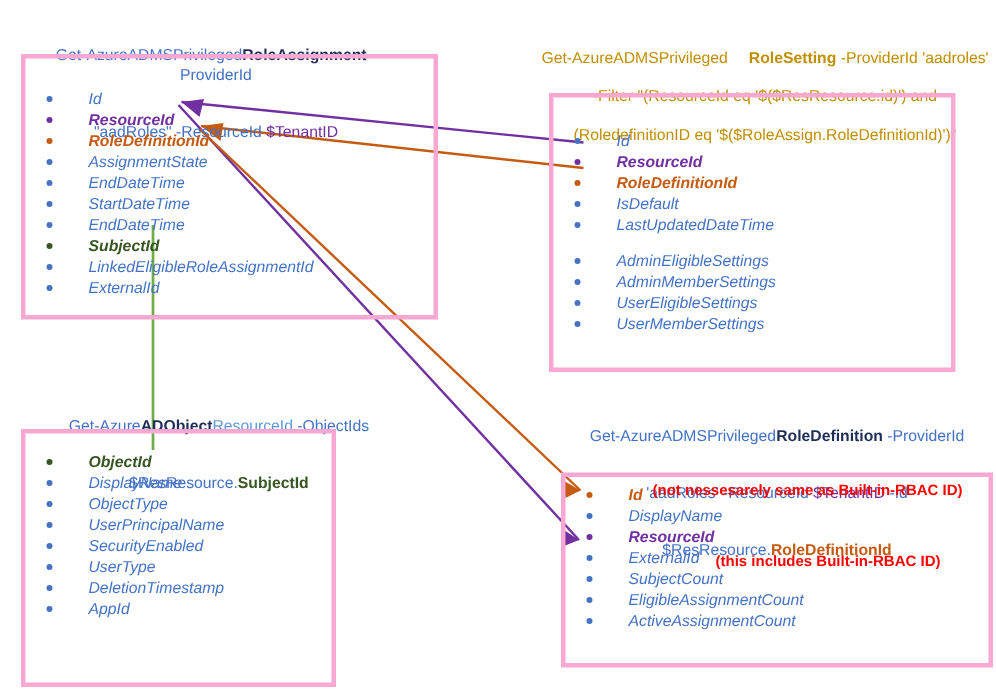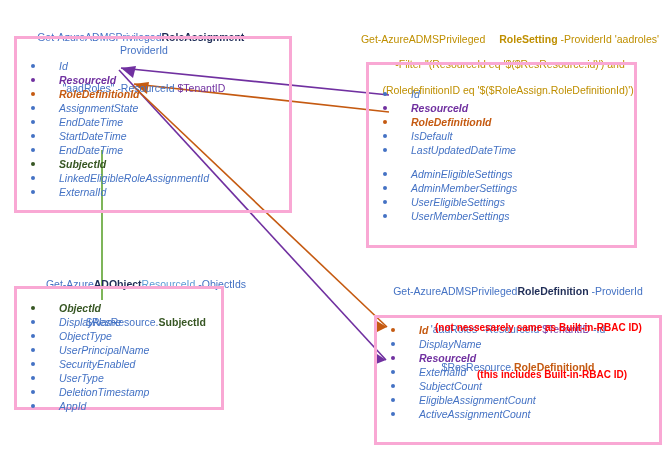--- a/index.html
+++ b/index.html
@@ -166,21 +166,21 @@
 
   <div class="hdr blue" style="left:26px; top:253px; width:240px;">
     <div>
       <span class="tok-plain">Get-Azure</span><span class="tok-dark">ADObject</span><span class="tok-lblue">ResourceId</span><span class="tok-plain"> -ObjectIds</span>
     </div>
     <div>
       <span class="tok-plain">$ResResource.</span><span class="tok-green">SubjectId</span>
     </div>
   </div>
 
-  <div class="box" style="left:14px; top:286px; width:210px; height:124px;">
+  <div class="box" style="left:14px; top:286px; width:210px; height:172px;">
     <ul class="fields" style="top:12px;">
       <li class="f-green"><span class="dot"></span><span>ObjectId</span></li>
       <li><span class="dot"></span><span>DisplayName</span></li>
       <li><span class="dot"></span><span>ObjectType</span></li>
       <li><span class="dot"></span><span>UserPrincipalName</span></li>
       <li><span class="dot"></span><span>SecurityEnabled</span></li>
       <li><span class="dot"></span><span>UserType</span></li>
       <li><span class="dot"></span><span>DeletionTimestamp</span></li>
       <li><span class="dot"></span><span>AppId</span></li>
     </ul>

